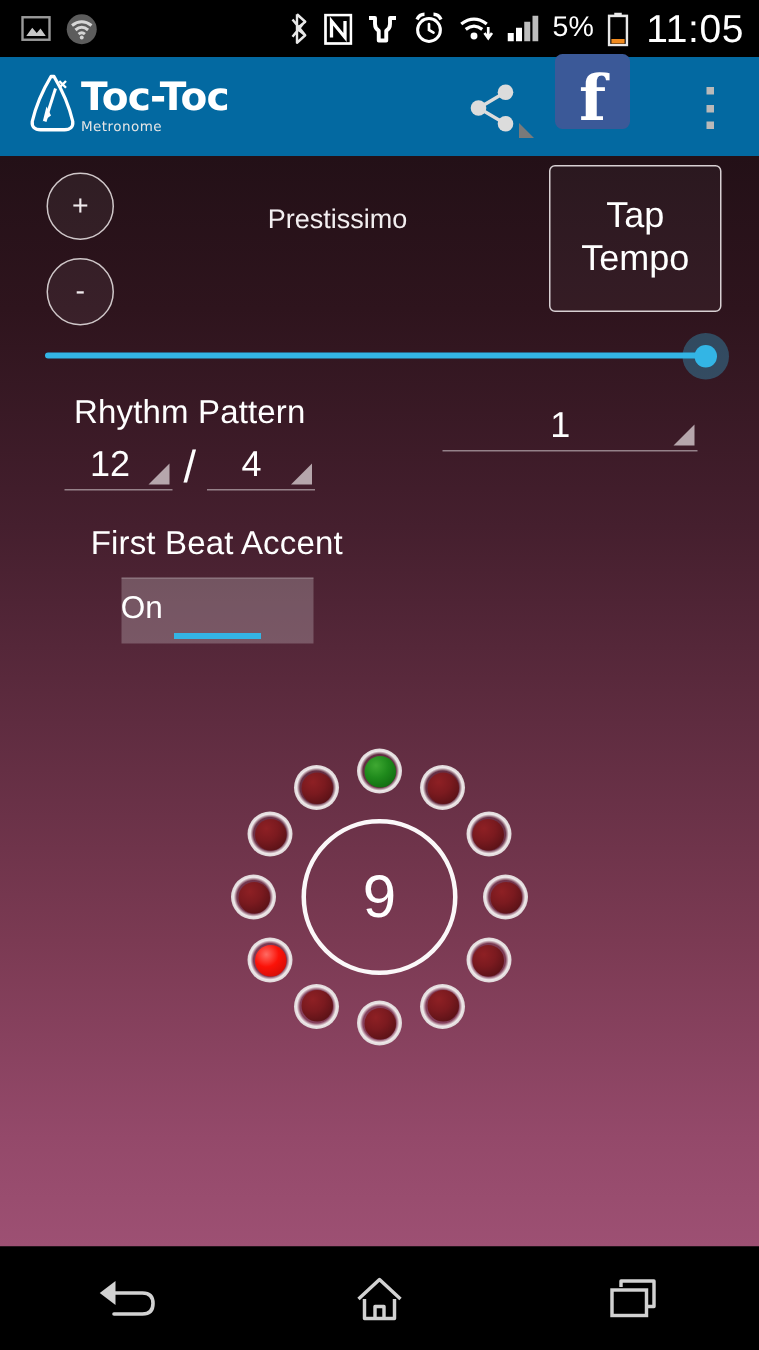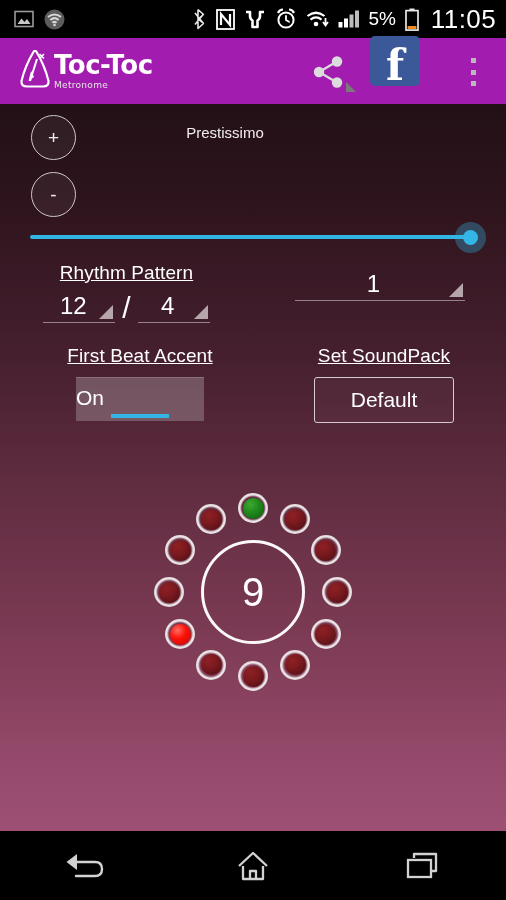--- a/index.html
+++ b/index.html
@@ -22,21 +22,21 @@
   }
   .sb-ico { display:block; }
   .sb-pct {
     color:#fff; font-size:19px; letter-spacing:0px;
   }
   .sb-time { color:#fff; font-size:26px; letter-spacing:0.4px; margin-left:3px; }
 
   
   .actionbar {
     position:absolute; top:38px; left:0; width:506px; height:66px;
-    background:#a21caf;
+    background:#0369a1;
   }
   .logo { position:absolute; left:18px; top:10px; display:flex; align-items:flex-end; }
   .logo-txt { margin-left:2px; }
   .logo-name {
     color:#fff; font-size:26px; font-weight:bold; line-height:1; letter-spacing:-0.5px;
     font-family:"DejaVu Sans", sans-serif;
   }
   .logo-sub {
     color:#e6e6e6; font-size:9px; line-height:1; letter-spacing:0.3px; margin-top:3px;
     font-family:"DejaVu Sans", sans-serif;
@@ -73,21 +73,21 @@
     color:#efeaec; font-size:19px; line-height:43px; text-align:center;
     display:block;
   }
   .pm-btn.minus { margin-top:12px; font-size:19px; }
   .bpm-block {
     position:absolute; left:110px; top:14px; width:230px; text-align:center;
   }
   .bpm-value {
     color:#fff; font-size:41px; line-height:1.05; letter-spacing:0px; font-weight:normal;
   }
-  .bpm-name { color:#f2eef0; font-size:15px; margin-top:6px; }
+  .bpm-name { color:#f2eef0; font-size:18px; margin-top:18px; }
   .tap-btn {
     position:absolute; right:25px; top:6px; width:115px; height:98px;
     border:1px solid #d8d0d3; border-radius:4px;
     background:rgba(255,255,255,0.035);
     color:#fff; font-size:24px; line-height:1.2;
     display:flex; align-items:center; justify-content:center; text-align:center;
   }
 
   
   .slider-wrap { position:relative; height:42px; margin-top:2px; }
@@ -107,21 +107,21 @@
     position:absolute; left:463px; top:14px; width:15px; height:15px;
     border-radius:50%; background:#33b5e5;
   }
 
   
   .ctrl-grid {
     position:relative; margin-top:4px; display:flex;
   }
   .col { width:253px; text-align:center; }
   .ctl-label {
-    color:#fff; font-size:19px; letter-spacing:0.1px;text-decoration:underline;
+    color:#fff; font-size:22px; letter-spacing:0.1px;
   }
   .spin-row {
     display:flex; align-items:center; justify-content:center; margin-top:9px; gap:2px;
   }
   .spinner {
     position:relative; display:inline-block;
     border-bottom:1px solid rgba(255,255,255,0.45);
     padding:0 22px 3px 10px; min-width:72px; text-align:center;
   }
   .spinner .sv { color:#fff; font-size:24px; line-height:26px; }
@@ -284,20 +284,26 @@
   <div class="main">
 
     <div class="tempo-row">
       <div class="pm-wrap">
         <div class="pm-btn plus">+</div>
         <div class="pm-btn minus">-</div>
       </div>
       <div class="bpm-block">
         <div class="bpm-name">Prestissimo</div>
       </div>
+      <div class="tap-btn">
+        <div>
+          <div>Tap</div>
+          <div>Tempo</div>
+        </div>
+      </div>
     </div>
 
     <div class="slider-wrap">
       <div class="slider-track">
         <div class="slider-fill" style="width: 100%;"></div>
       </div>
       <div class="slider-halo"></div>
       <div class="slider-thumb"></div>
     </div>
 
@@ -327,24 +333,20 @@
     </div>
 
     <div class="ctrl-grid2">
       <div class="col">
         <div class="ctl-label">First Beat Accent</div>
         <div class="toggle-btn">
           <span>On</span>
           <span class="toggle-underline"></span>
         </div>
       </div>
-      <div class="col">
-        <div class="ctl-label">Set SoundPack</div>
-        <div class="soundpack-btn">Default</div>
-      </div>
     </div>
 
     <div class="beat-area">
       <div id="led-ring">
           <div class="led first" style="left: 253px; top: 41px;">
             <i></i>
           </div>
           <div class="led off" style="left: 295px; top: 52.2539px;">
             <i></i>
           </div>

